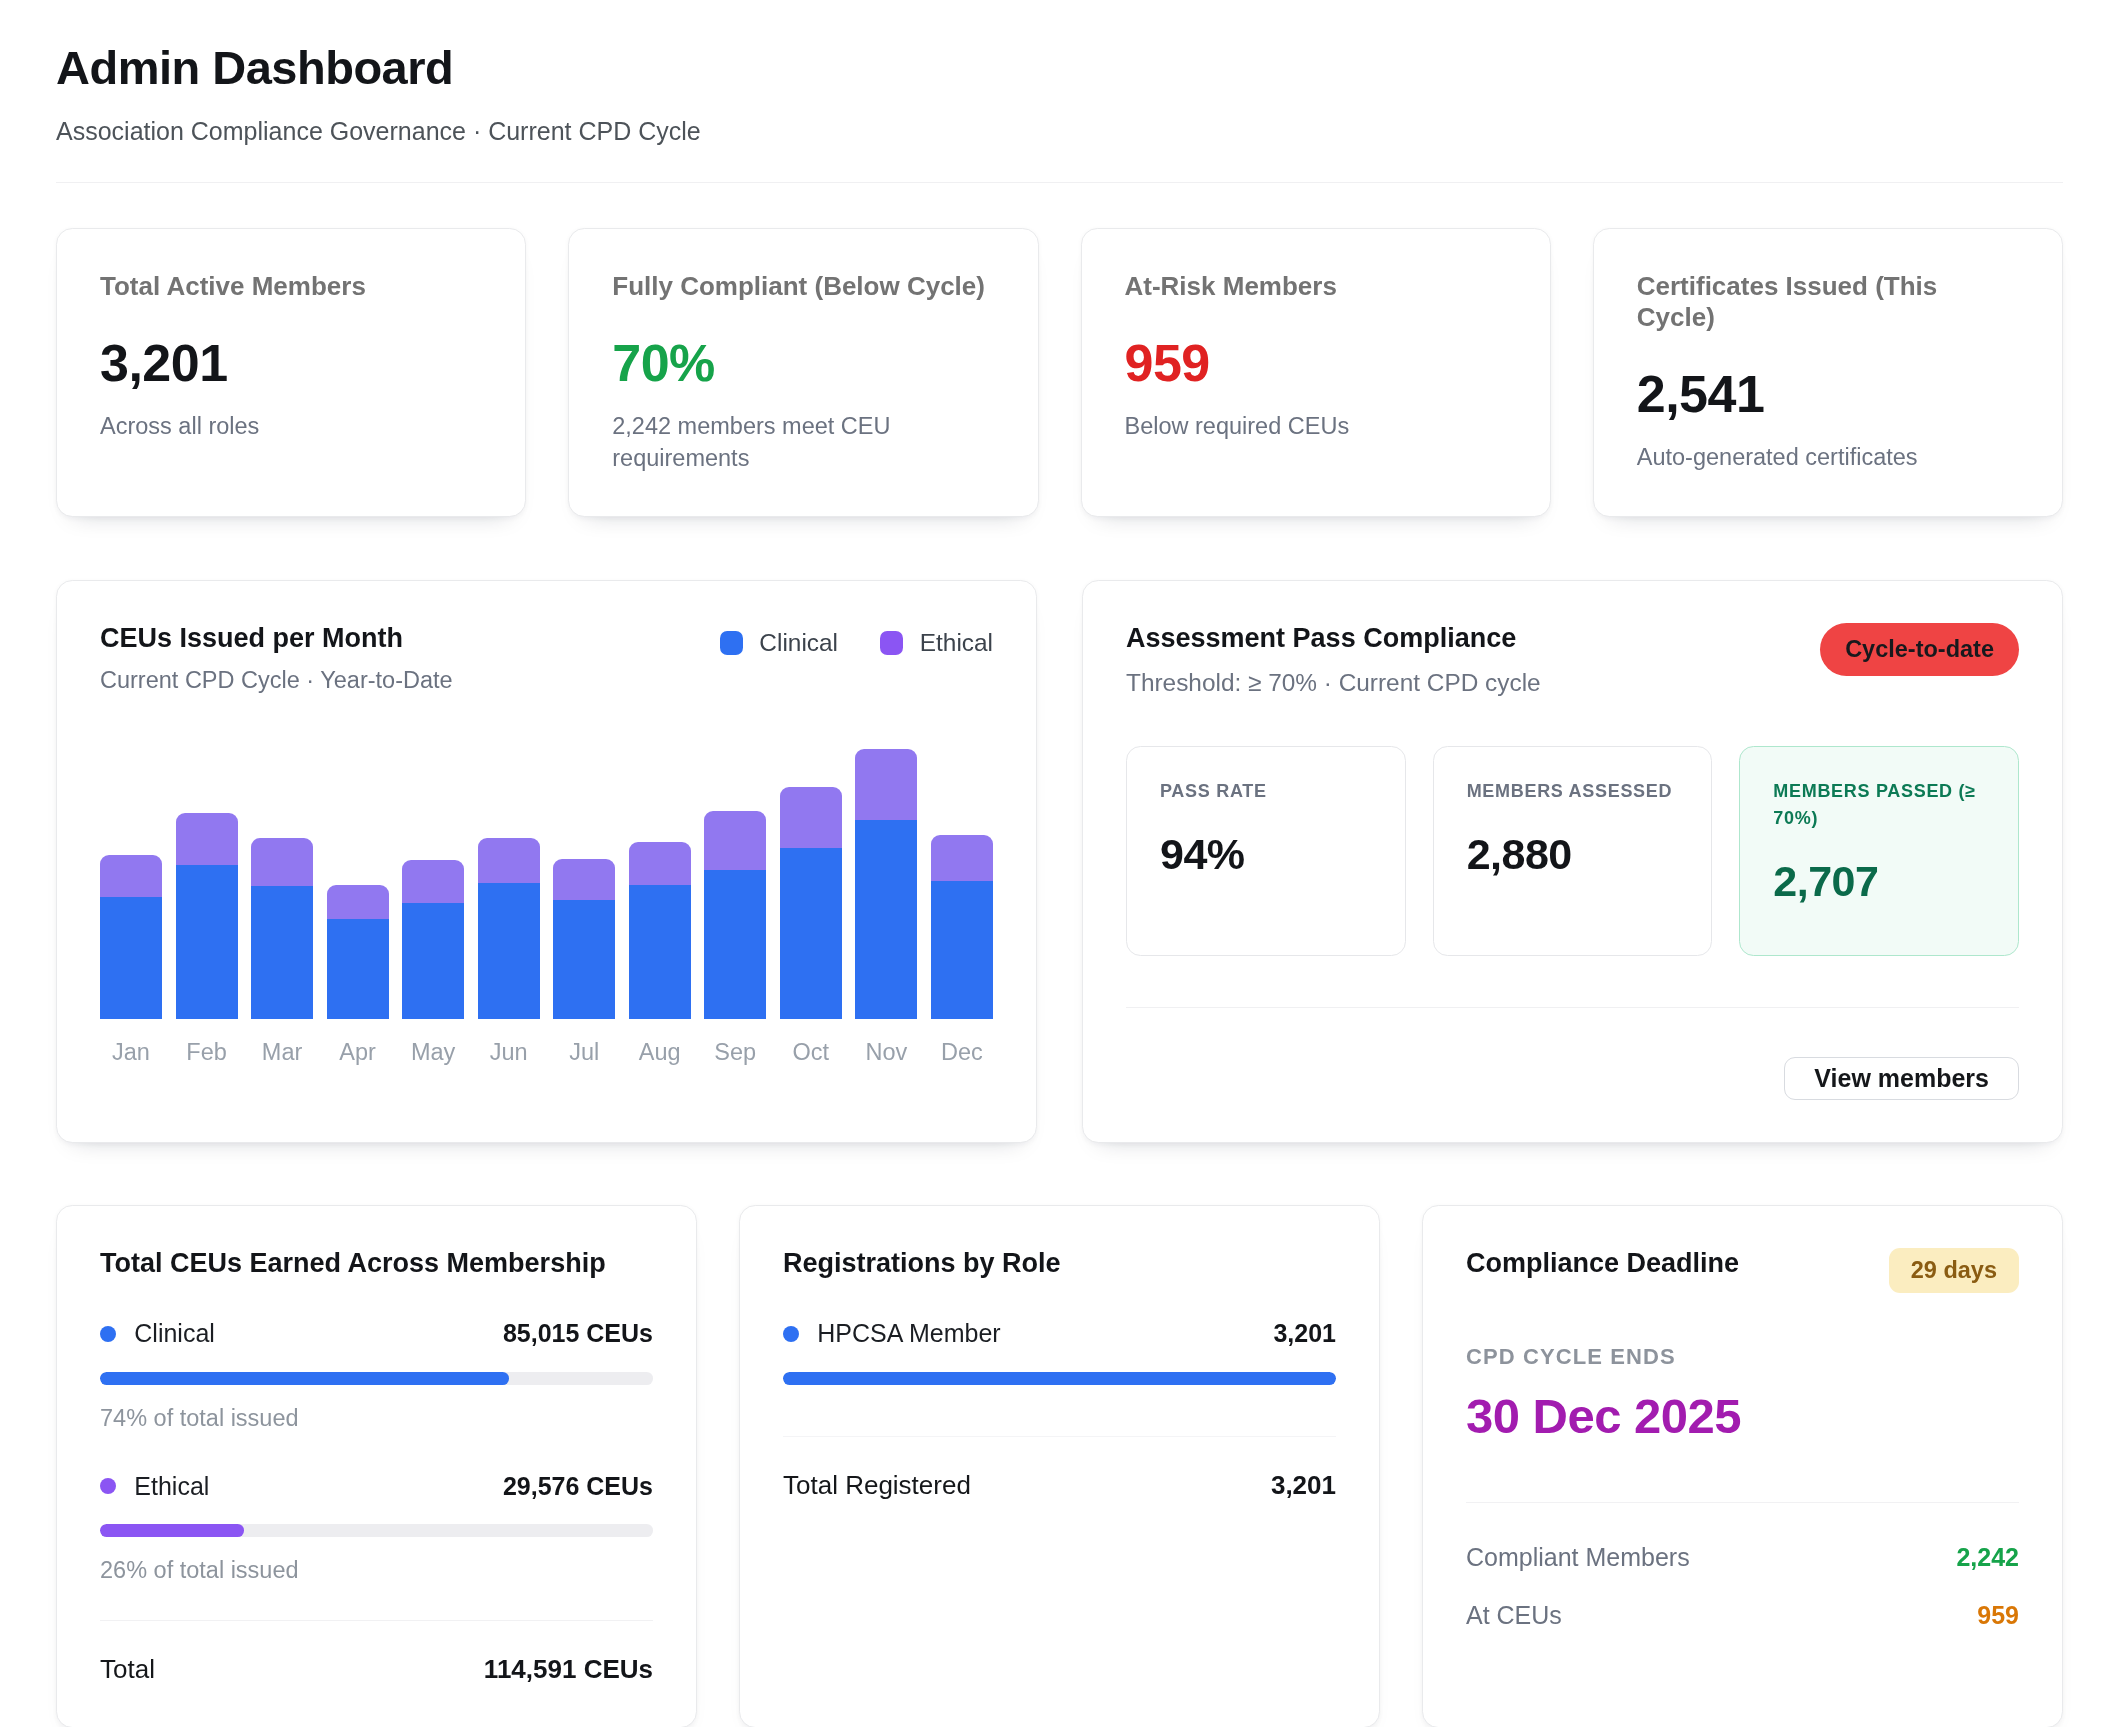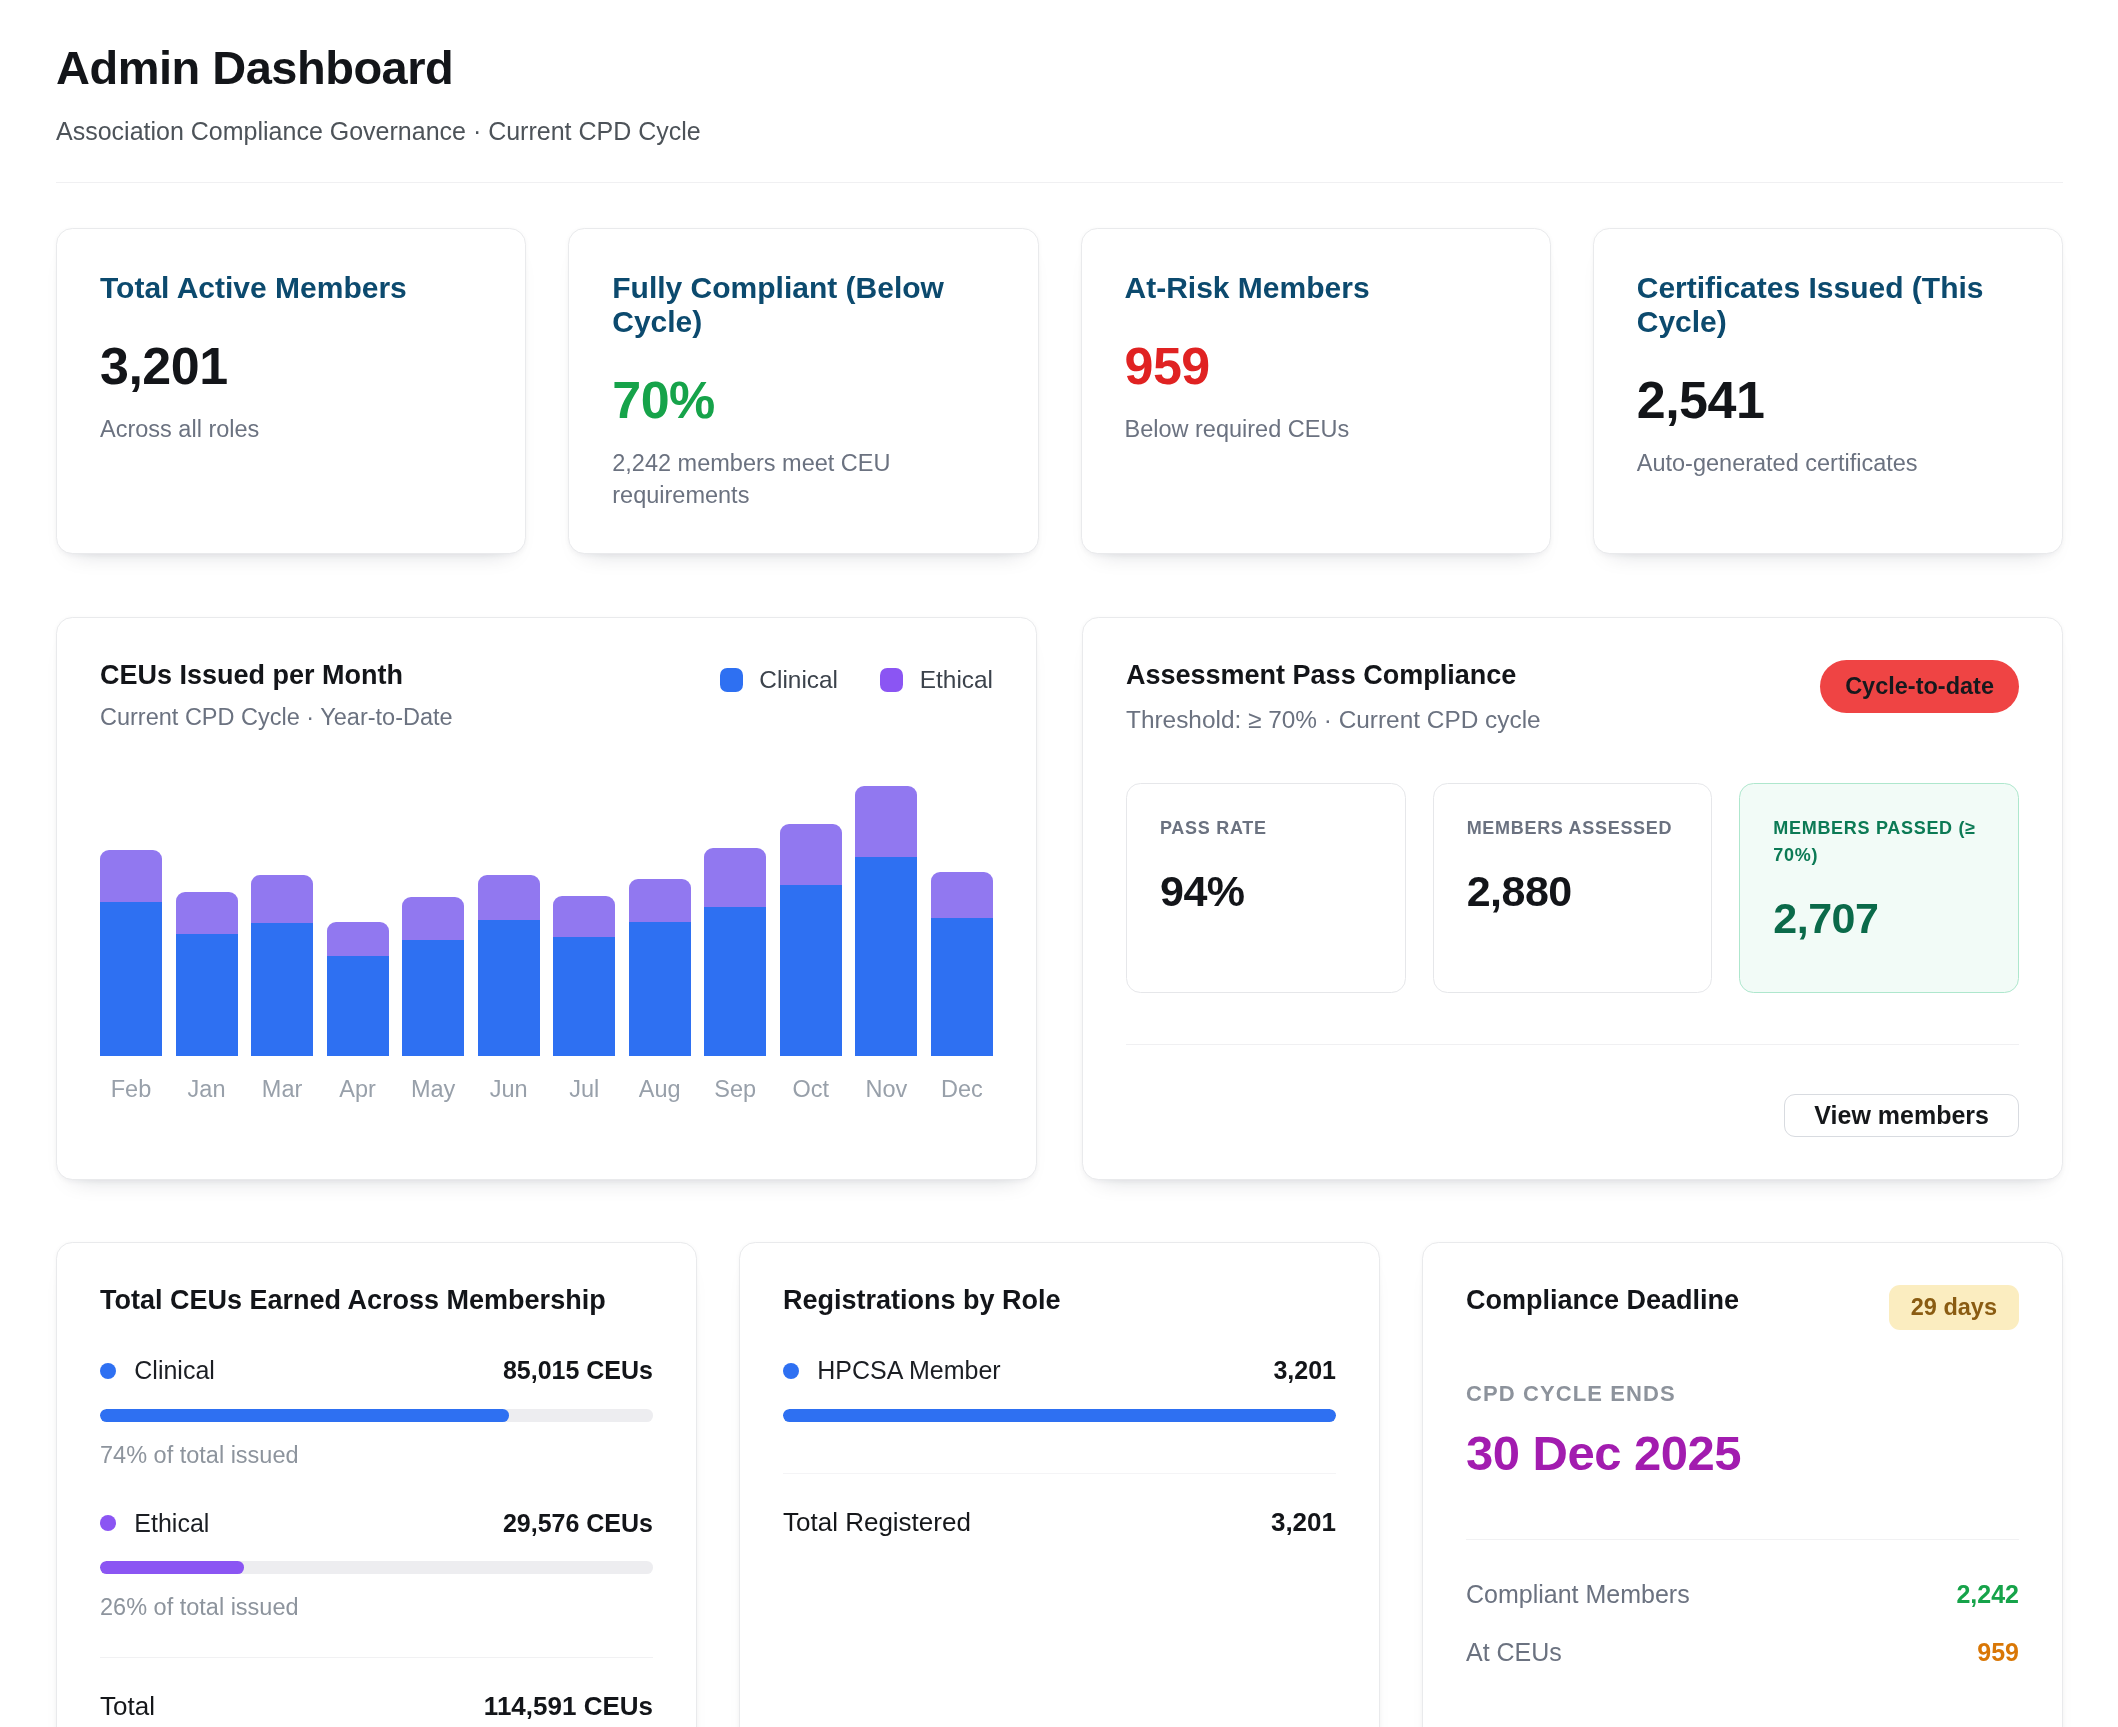--- a/index.html
+++ b/index.html
@@ -23,21 +23,21 @@
     border: 1.4px solid #e9eaec;
     border-radius: 16.3px;
     box-shadow: 0 14.5px 23.5px -18px rgba(15,23,42,.22), 0 1.8px 5.4px rgba(15,23,42,.04);
     padding: 42px 43px;
   }
   .sub { color: #6b7280; }
 
   
   .stats-grid { margin-top: 45px; display: grid; grid-template-columns: repeat(4,1fr); gap: 42px; }
   .stat-card { min-height: 280px; }
-  .stat-title { font-size: 30px; font-weight: 600; color: #0c4a6e; }
+  .stat-title { font-size: 26px; font-weight: 600; color: #737373; }
   .stat-value { margin-top: 31px; font-size: 52px; font-weight: 700; letter-spacing: -0.5px; }
   .stat-caption { margin-top: 18px; font-size: 23.5px; color: #6b7280; line-height: 1.35; max-width: 380px; }
 
   
   .mid-grid { margin-top: 63px; display: grid; grid-template-columns: 1fr 1fr; gap: 45px; }
   .mid-grid .card { min-height: 563px; }
 
   .chart-head { display: flex; justify-content: space-between; align-items: flex-start; }
   .card-title { font-size: 27px; font-weight: 700; color: #131519; }
   .chart-head .sub { margin-top: 12.7px; font-size: 23.5px; }
@@ -158,31 +158,31 @@
             </div>
             <div class="legend-item">
               <span class="legend-marker" style="background: rgb(139, 85, 243);"></span>
               <span class="legend-label">Ethical</span>
             </div>
           </div>
       </div>
       <div class="chart-plot" id="chartPlot">
           <div class="bar-col">
             <div class="bar-stack">
+              <div class="seg-eth" style="height: 42px; background: rgb(145, 120, 240);"></div>
+              <div class="seg-clin" style="height: 122px; background: rgb(46, 112, 242);"></div>
+            </div>
+            <div class="bar-month">Jan</div>
+          </div>
+          <div class="bar-col">
+            <div class="bar-stack">
               <div class="seg-eth" style="height: 52px; background: rgb(145, 120, 240);"></div>
               <div class="seg-clin" style="height: 154px; background: rgb(46, 112, 242);"></div>
             </div>
             <div class="bar-month">Feb</div>
-          </div>
-          <div class="bar-col">
-            <div class="bar-stack">
-              <div class="seg-eth" style="height: 42px; background: rgb(145, 120, 240);"></div>
-              <div class="seg-clin" style="height: 122px; background: rgb(46, 112, 242);"></div>
-            </div>
-            <div class="bar-month">Jan</div>
           </div>
           <div class="bar-col">
             <div class="bar-stack">
               <div class="seg-eth" style="height: 48px; background: rgb(145, 120, 240);"></div>
               <div class="seg-clin" style="height: 133px; background: rgb(46, 112, 242);"></div>
             </div>
             <div class="bar-month">Mar</div>
           </div>
           <div class="bar-col">
             <div class="bar-stack">

